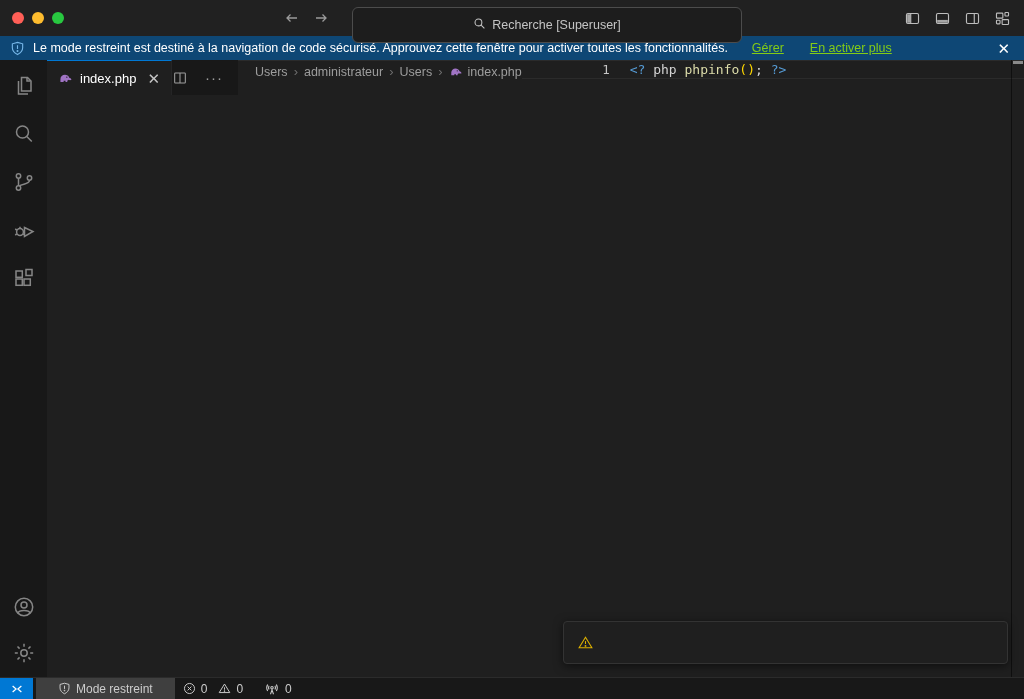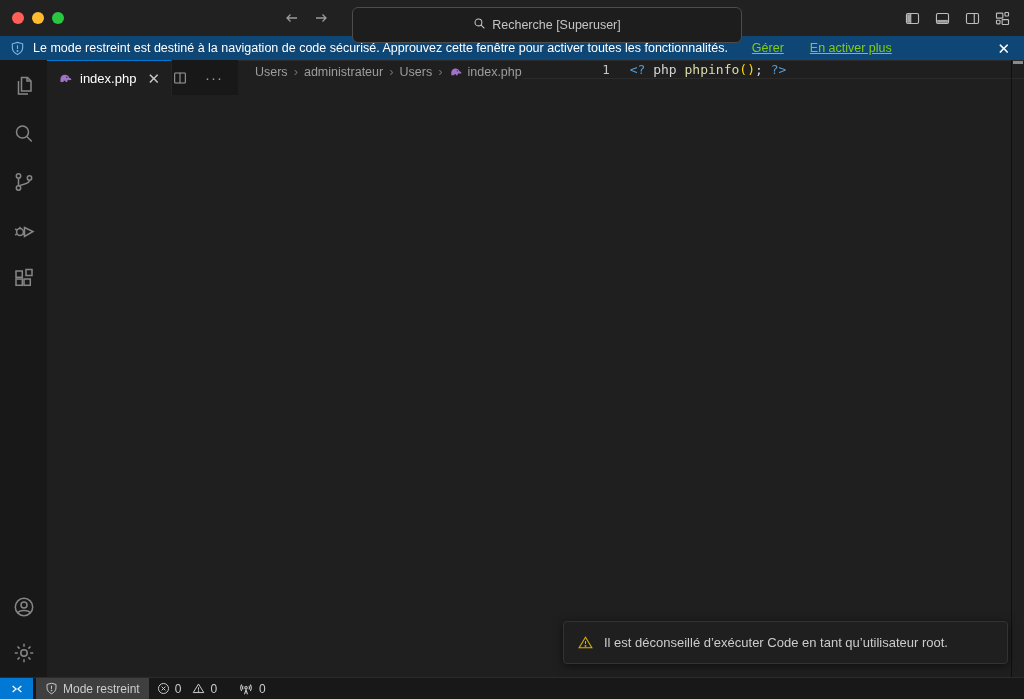--- a/index.html
+++ b/index.html
@@ -78,21 +78,21 @@
     background:#1f1f1f; border:1px solid #333333; border-radius:4px;
     box-shadow:0 2px 10px rgba(0,0,0,0.55); display:flex; align-items:center; gap:10px; padding:0 13px;
     color:#cccccc; font-size:13px; z-index:5; }
   .toast svg { flex:none; display:block; }
 
   
   .statusbar { height:22px; flex:none; background:#181818; border-top:1px solid #2b2b2b;
     display:flex; align-items:stretch; font-size:12px; color:#cccccc; }
   .sb-item { display:flex; align-items:center; gap:5px; padding:0 8px; cursor:pointer; }
   .sb-remote { width:33px; background:#0078d4; color:#ffffff; justify-content:center; padding:0; flex:none; }
-  .sb-restricted { background:#3f3f3f; margin-left:3px; padding:0 9px; }
+  .sb-restricted { background:#3f3f3f; margin-left:3px; padding:0 22px; }
   .sb-group { display:flex; align-items:center; gap:4px; }
   .sb-right { margin-left:auto; display:flex; align-items:stretch; }
   .sb-icon { display:flex; align-items:center; }
   .sb-icon svg { display:block; }
   .num { margin-left:1px; }
 </style>
 </head>
 <body>
 
 <div class="window">
@@ -290,21 +290,20 @@
   </div>
 
   <div class="toast">
     <span>
       <svg width="17" height="17" viewBox="0 0 24 24" fill="none" stroke="#ddb100" stroke-width="1.5">
           <path d="M12 4.5 21 19.5H3L12 4.5z"></path>
           <path d="M12 10v4.2"></path>
           <circle cx="12" cy="16.8" r="0.6" fill="#ddb100"></circle>
         </svg>
     </span>
-    <span>Il est déconseillé d’exécuter Code en tant qu’utilisateur root.</span>
   </div>
 
   <div class="statusbar">
     <div class="sb-item sb-remote">
       <svg width="14" height="14" viewBox="0 0 16 16" fill="none" stroke="currentColor" stroke-width="1.4">
           <path d="m3 4.5 4 3.5-4 3.5"></path>
           <path d="m13 4.5-4 3.5 4 3.5"></path>
         </svg>
     </div>
     <div class="sb-item sb-restricted">

